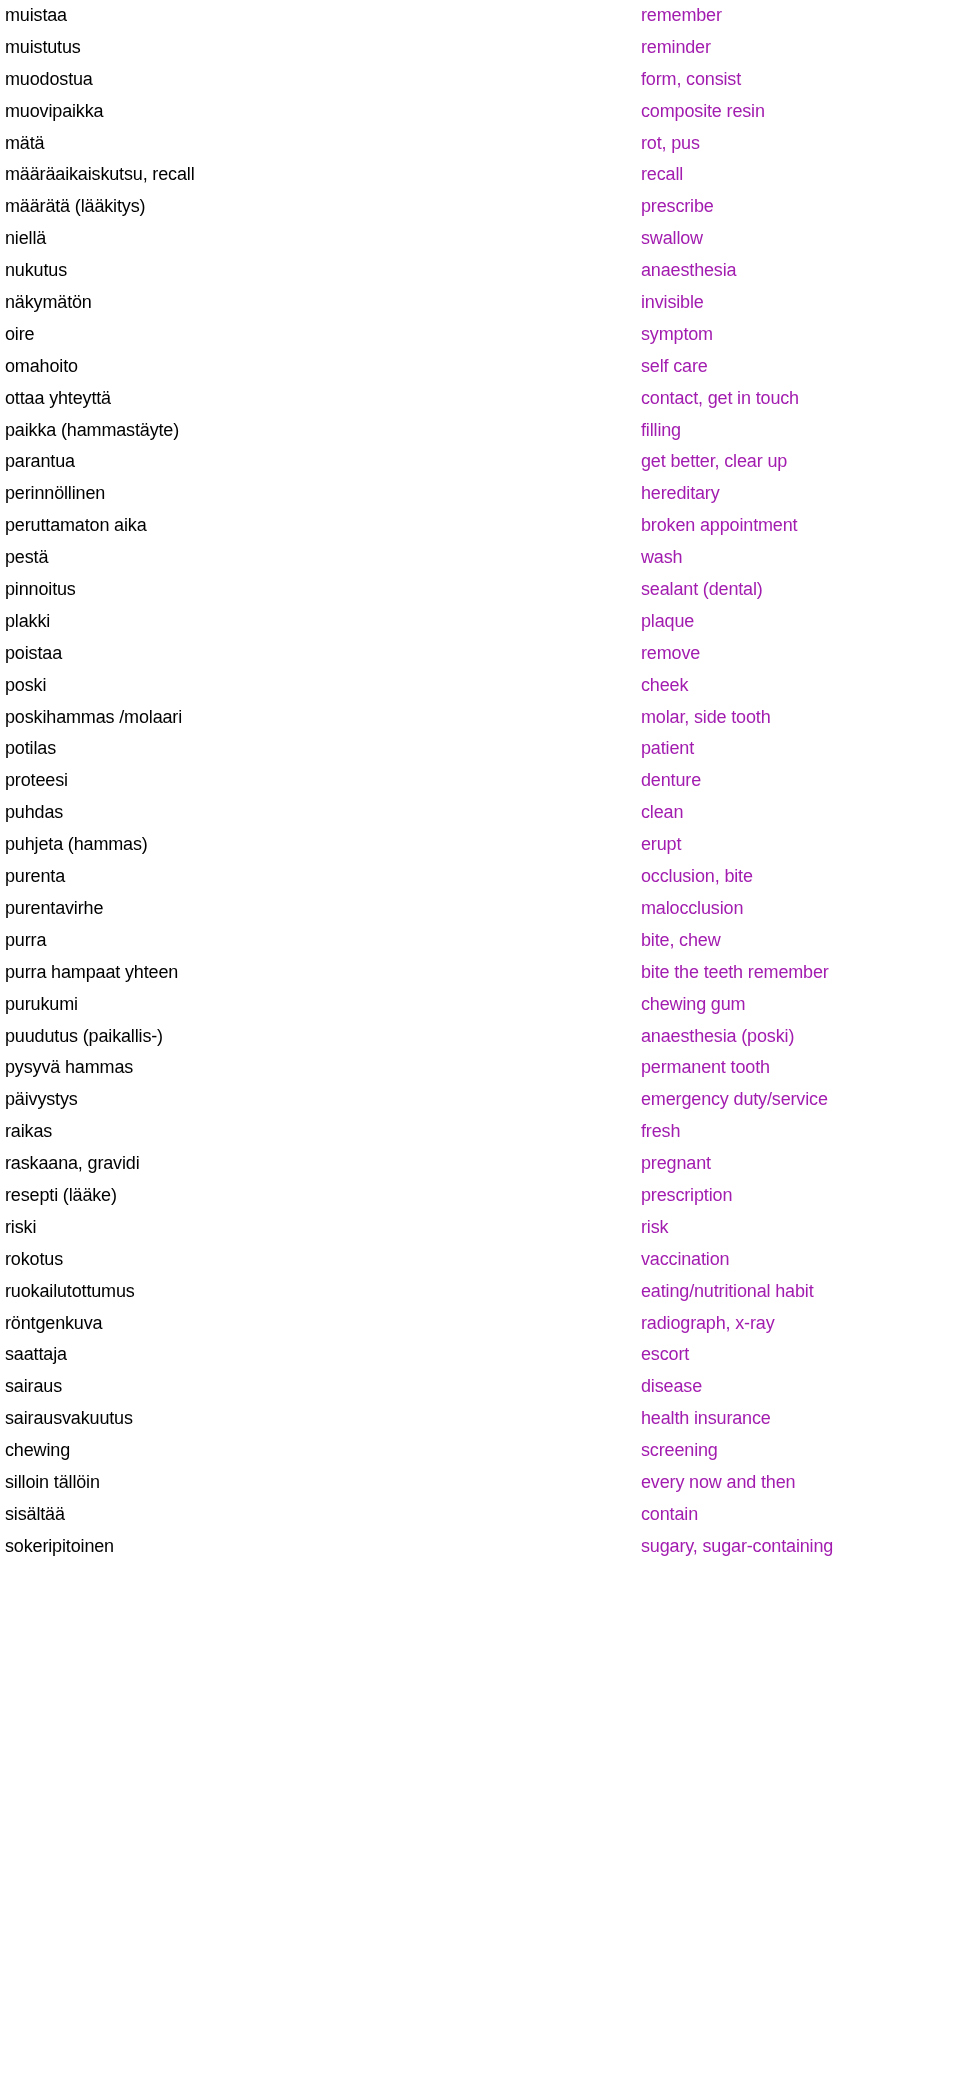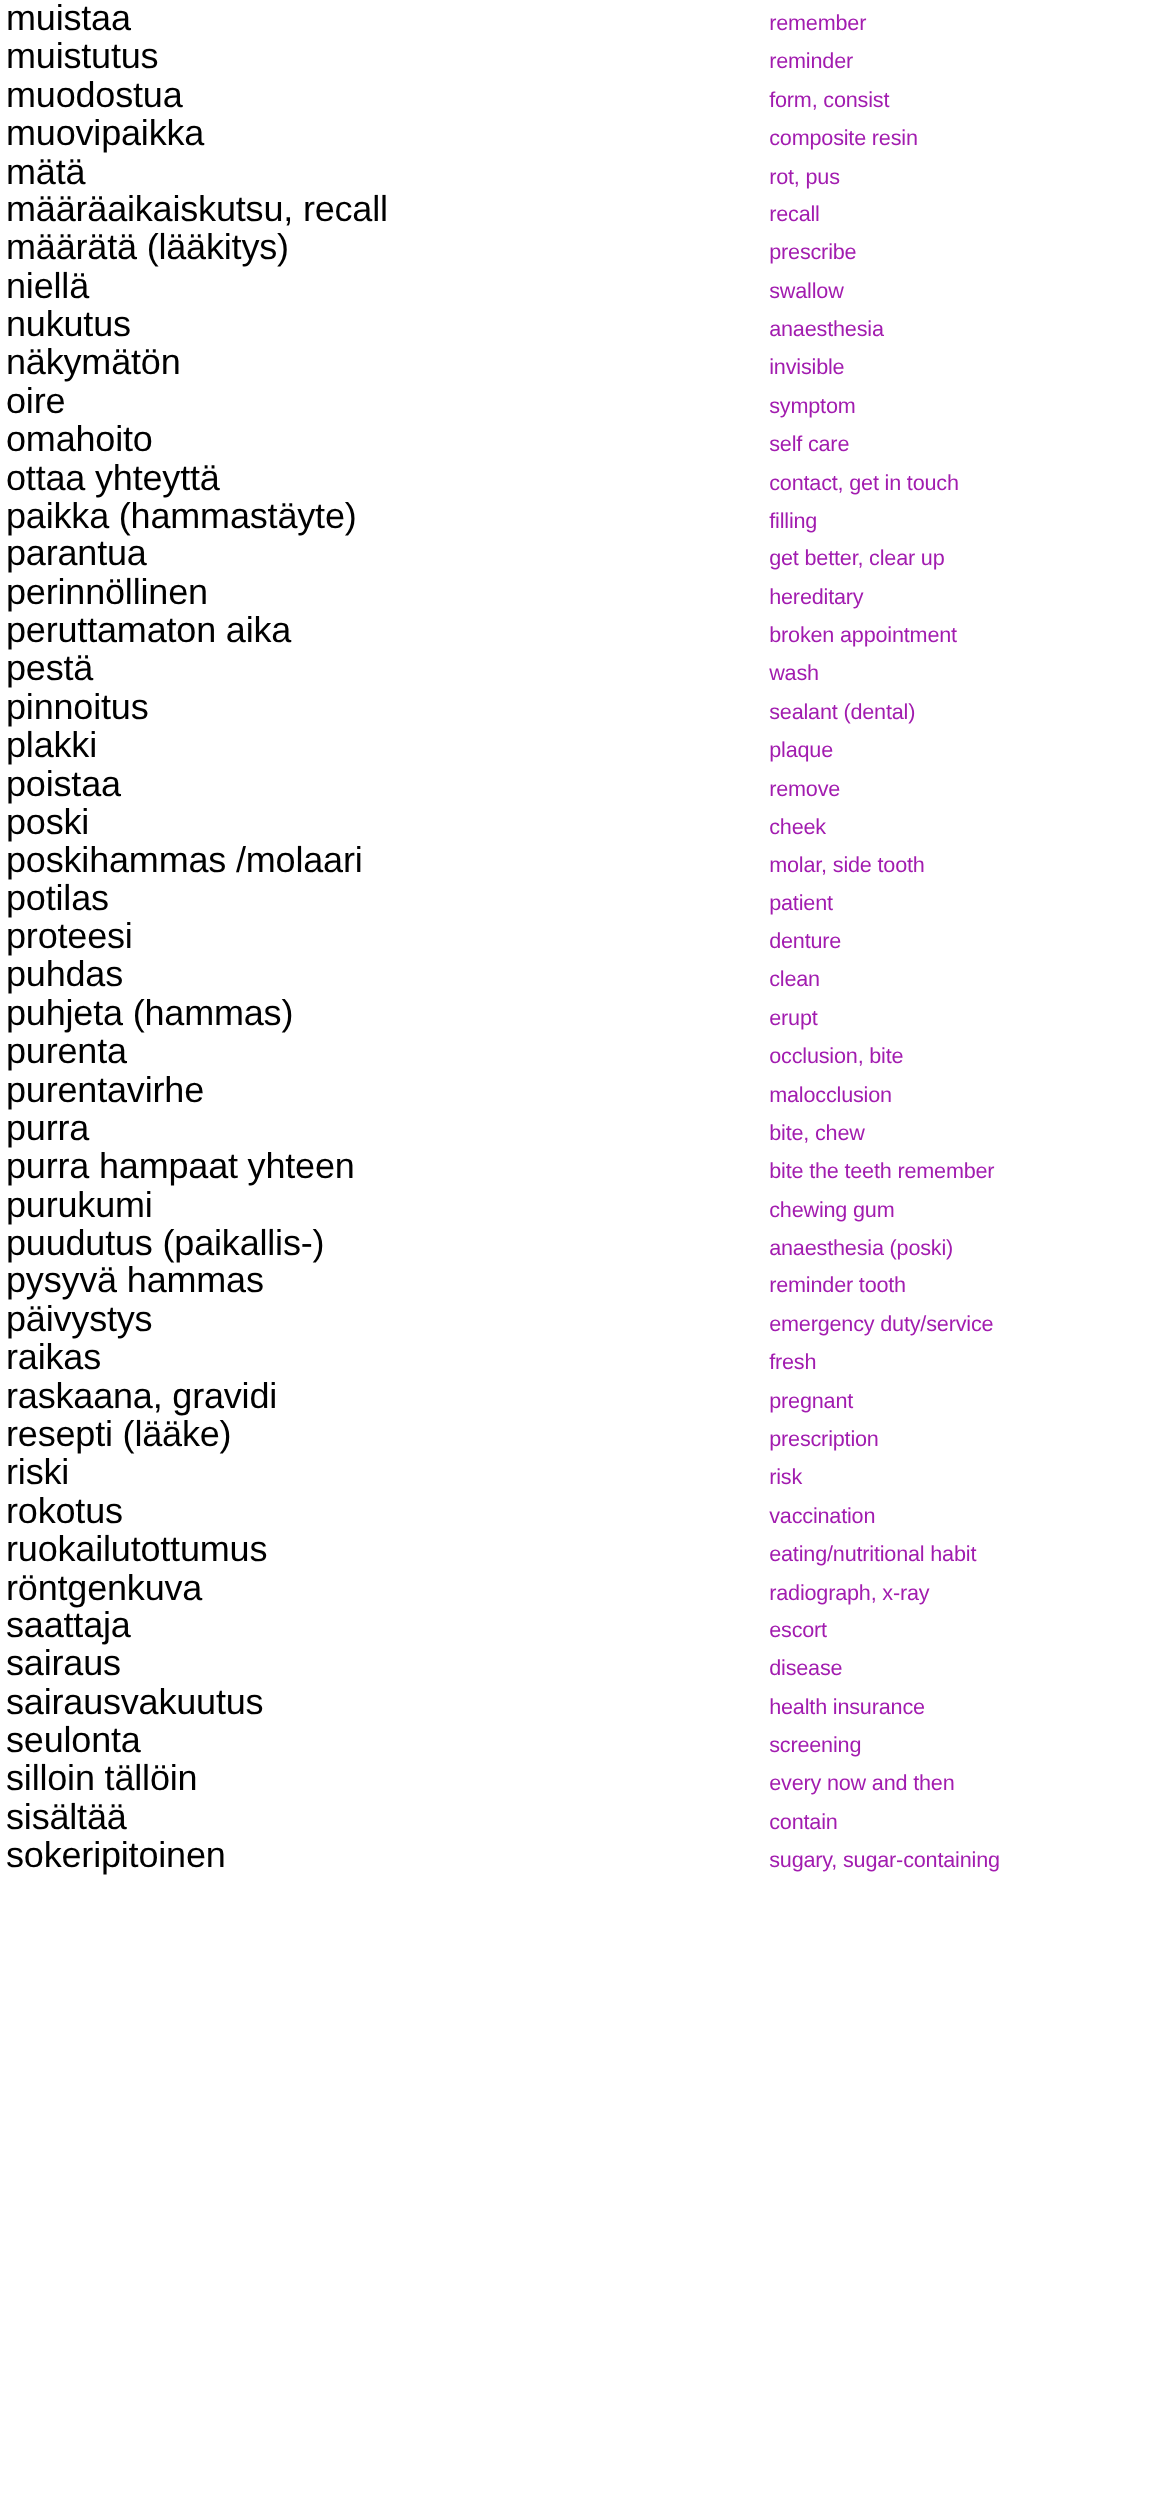--- a/index.html
+++ b/index.html
@@ -31,21 +31,21 @@
     line-height: 31.9px;
     white-space: nowrap;
     overflow: visible;
   }
 
   .term {
     flex: 0 0 auto;
     width: 641px;
     padding-left: 5px;
     box-sizing: border-box;
-    font-size: 30px;
+    font-size: 18px;
     letter-spacing: -0.15px;
     color: #000000;
   }
 
   .gloss {
     flex: 1 1 auto;
     font-size: 18px;
     letter-spacing: -0.15px;
     color: #a21caf;
   }
@@ -181,21 +181,21 @@
     <div class="row">
       <div class="term">purukumi</div>
       <div class="gloss">chewing gum</div>
     </div>
     <div class="row">
       <div class="term">puudutus (paikallis-)</div>
       <div class="gloss">anaesthesia (poski)</div>
     </div>
     <div class="row">
       <div class="term">pysyvä hammas</div>
-      <div class="gloss">reminder tooth</div>
+      <div class="gloss">permanent tooth</div>
     </div>
     <div class="row">
       <div class="term">päivystys</div>
       <div class="gloss">emergency duty/service</div>
     </div>
     <div class="row">
       <div class="term">raikas</div>
       <div class="gloss">fresh</div>
     </div>
     <div class="row">
@@ -228,21 +228,21 @@
     </div>
     <div class="row">
       <div class="term">sairaus</div>
       <div class="gloss">disease</div>
     </div>
     <div class="row">
       <div class="term">sairausvakuutus</div>
       <div class="gloss">health insurance</div>
     </div>
     <div class="row">
-      <div class="term">seulonta</div>
+      <div class="term">chewing</div>
       <div class="gloss">screening</div>
     </div>
     <div class="row">
       <div class="term">silloin tällöin</div>
       <div class="gloss">every now and then</div>
     </div>
     <div class="row">
       <div class="term">sisältää</div>
       <div class="gloss">contain</div>
     </div>

